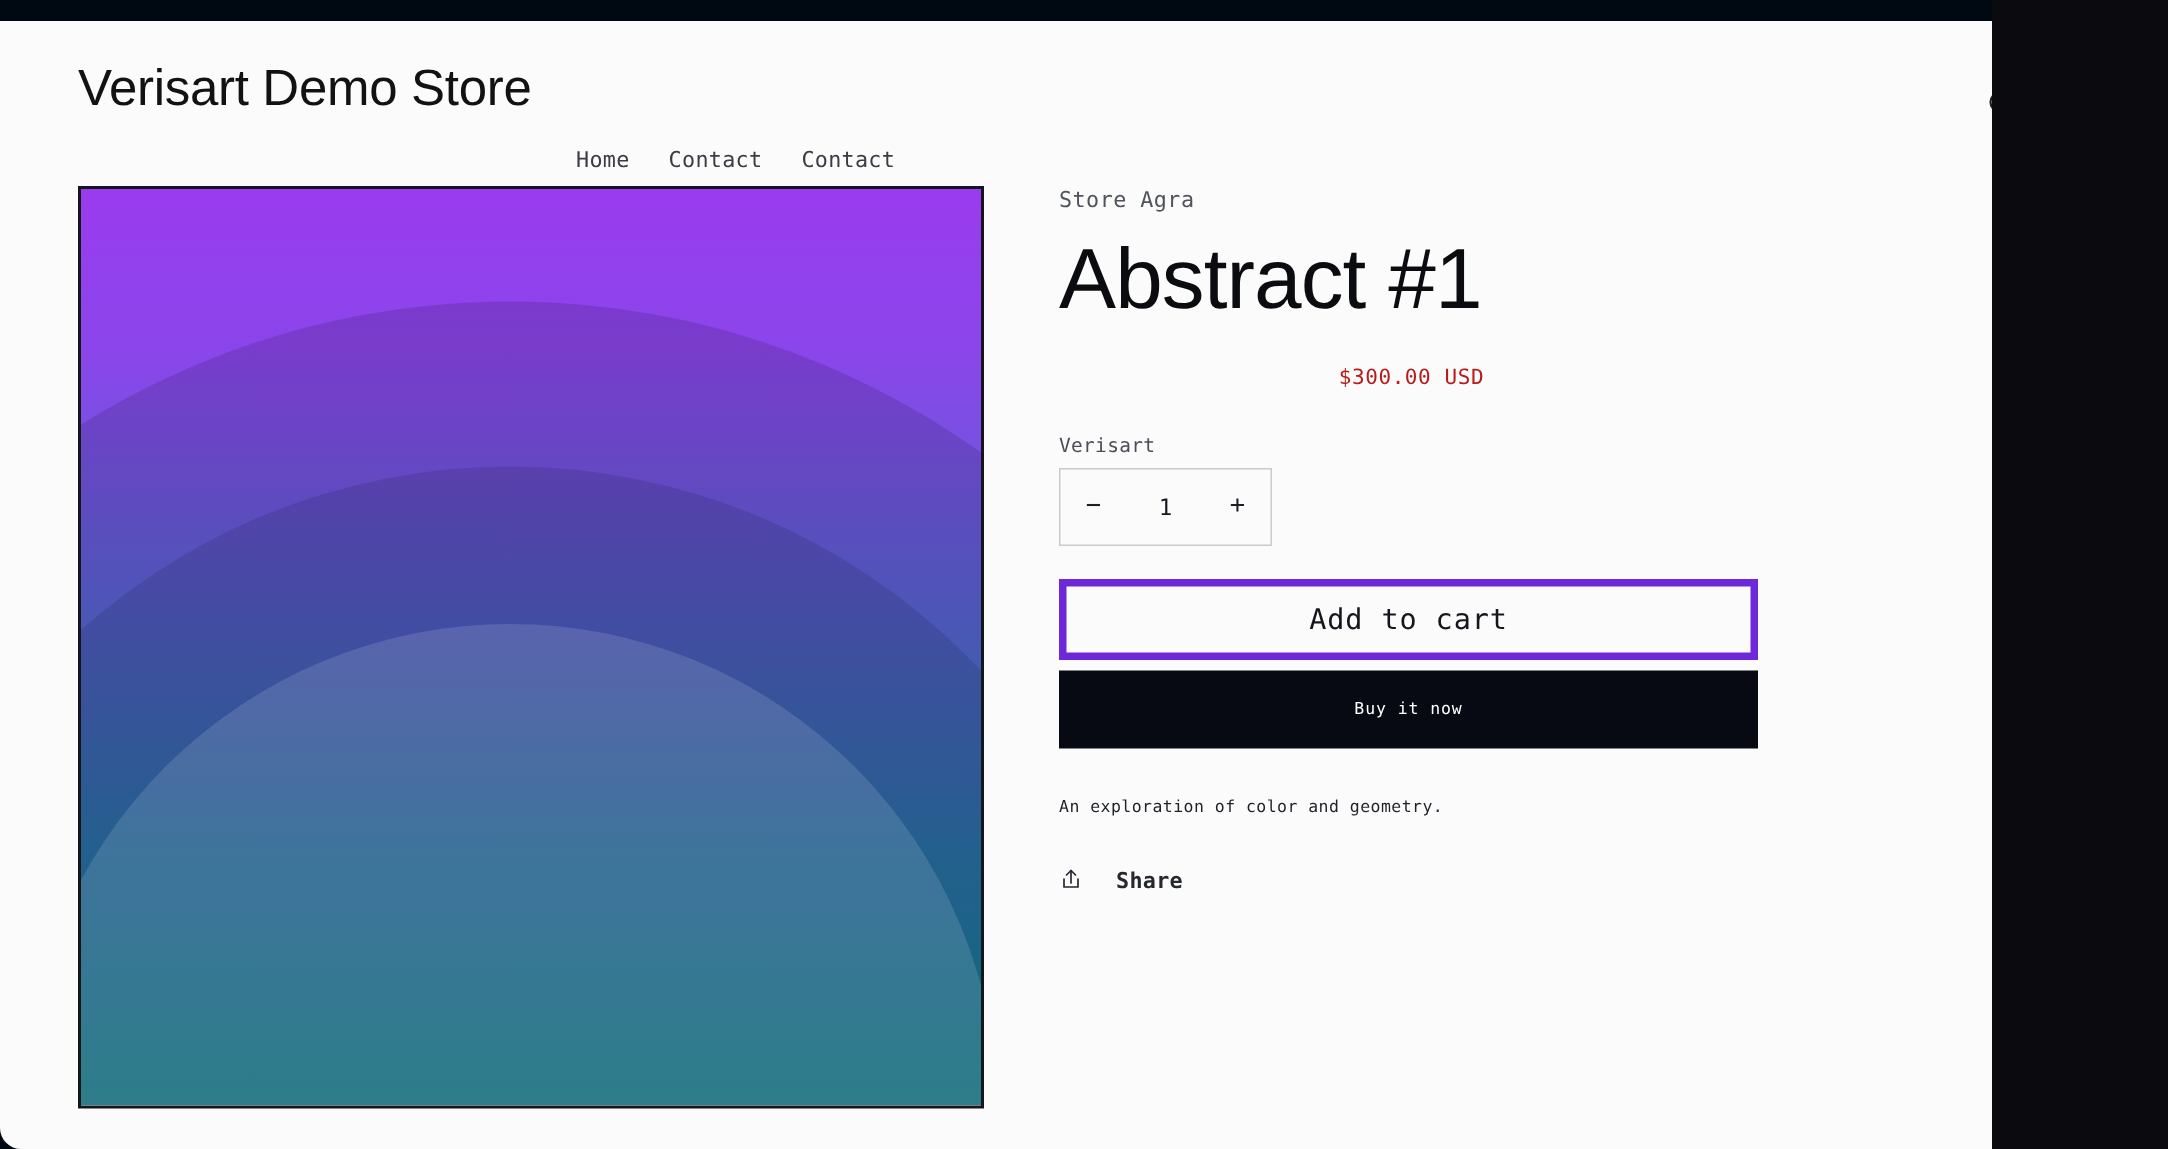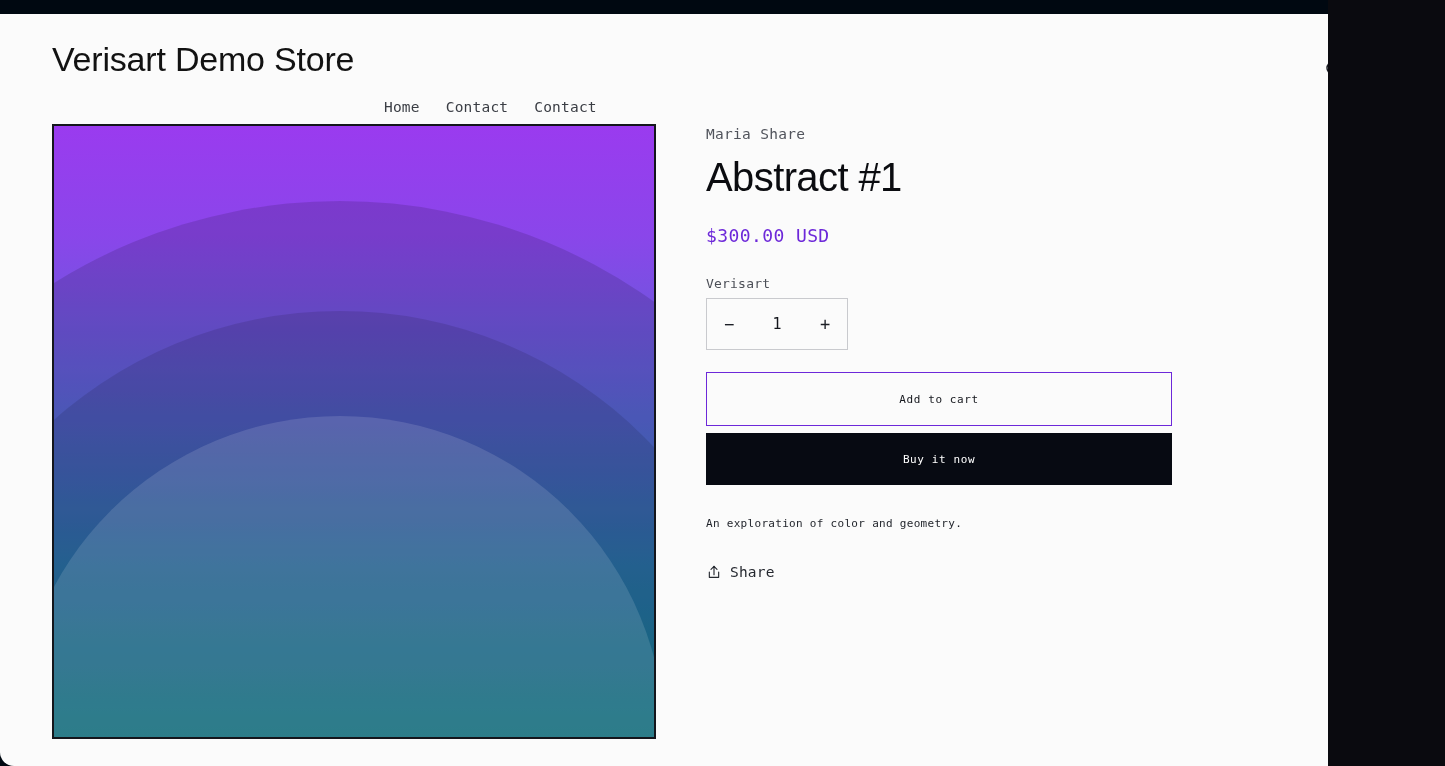--- a/index.html
+++ b/index.html
@@ -119,33 +119,34 @@
   }
   #product-vendor {
     font-family: "DejaVu Sans Mono", monospace;
     font-size: 14.5px;
     color: #51545c;
     letter-spacing: 0.3px;
     margin: 0 0 14px 0;
   }
   #product-title {
     font-family: "Liberation Sans", sans-serif;
-    font-size: 40px;
+    font-size: 57px;
     font-weight: 400;
     line-height: 1.08;
     letter-spacing: -0.6px;
     color: #0b0c10;
     margin: 0 0 26px 0;
   }
   #product-price {
     font-family: "DejaVu Sans Mono", monospace;
-    font-size: 18px;
-    color: #6d28d9;
+    font-size: 14px;
+    color: #b91c1c;
     letter-spacing: 0.4px;
     margin: 0 0 30px 0;
+    text-align: center;
   }
   #quantity-label {
     font-family: "DejaVu Sans Mono", monospace;
     font-size: 13px;
     color: #4c4f57;
     letter-spacing: 0.2px;
     margin: 0 0 7px 0;
   }
   #quantity-stepper {
     width: 142px;
@@ -175,23 +176,23 @@
     color: #14161c;
     flex: 1;
     text-align: center;
   }
   #add-to-cart-button {
     display: block;
     width: 466px;
     height: 54px;
     box-sizing: border-box;
     background: #fbfbfb;
-    border: 1px solid #6d28d9;
-    font-family: "DejaVu Sans Mono", monospace;
-    font-size: 11px;
+    border: 5px solid #6d28d9;
+    font-family: "DejaVu Sans Mono", monospace;
+    font-size: 19px;
     letter-spacing: 0.6px;
     color: #14161c;
     cursor: pointer;
     margin-bottom: 7px;
   }
   #buy-it-now-button {
     display: block;
     width: 466px;
     height: 52px;
     box-sizing: border-box;
@@ -206,22 +207,24 @@
   }
   #product-description {
     font-family: "DejaVu Sans Mono", monospace;
     font-size: 11px;
     color: #1e2128;
     letter-spacing: 0.3px;
     margin: 0 0 34px 0;
   }
   #share-button {
     display: inline-flex;
-    gap: 8px;
-    cursor: pointer;
+    align-items: center;
+    gap: 22px;
+    cursor: pointer;
+    font-weight: bold;
   }
   #share-label {
     font-family: "DejaVu Sans Mono", monospace;
     font-size: 14.5px;
     color: #25282f;
     letter-spacing: 0.2px;
   }
 </style>
 </head>
 <body>
@@ -272,21 +275,21 @@
         <rect x="0" y="0" width="600" height="611" fill="url(#bgGrad)"></rect>
 
         <circle cx="286" cy="615" r="540" fill="#000000" opacity="0.13"></circle>
         <circle cx="286" cy="615" r="430" fill="#000000" opacity="0.11"></circle>
         <circle cx="286" cy="615" r="325" fill="#ffffff" opacity="0.13"></circle>
       </svg>
     </div>
 
     <div id="product-info">
 
-      <div id="product-vendor">Maria Share</div>
+      <div id="product-vendor">Store Agra</div>
 
       <h1 id="product-title">Abstract #1</h1>
 
       <div id="product-price">$300.00 USD</div>
 
       <div id="quantity-label">Verisart</div>
 
       <div id="quantity-stepper">
         <button class="qty-btn">−</button>
         <span id="quantity-value">1</span>

